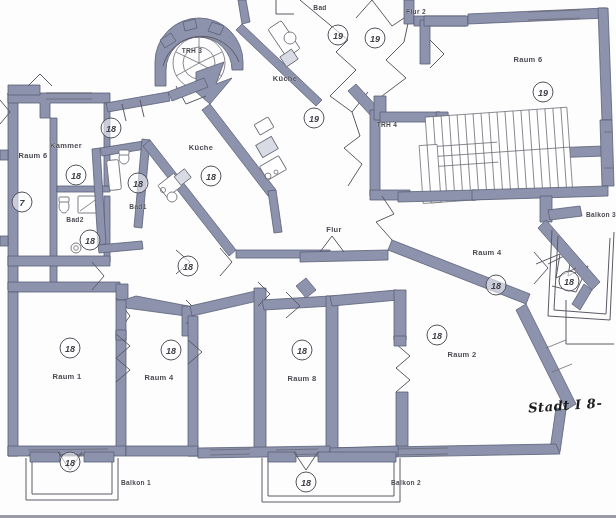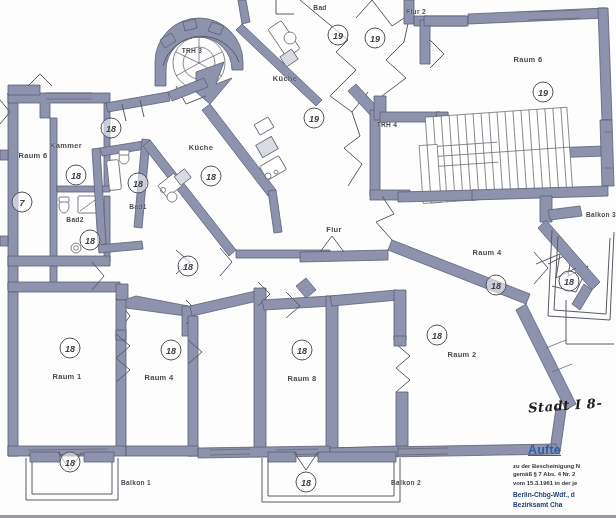--- a/index.html
+++ b/index.html
@@ -317,24 +317,15 @@
     <div class="mk" style="left:437px;top:335px">18</div>
     <div class="mk" style="left:302px;top:350px">18</div>
     <div class="mk" style="left:171px;top:350px">18</div>
     <div class="mk" style="left:70px;top:348px">18</div>
     <div class="mk" style="left:70px;top:462px">18</div>
     <div class="mk" style="left:306px;top:482px">18</div>
   </div>
 
   <div id="hand">Stadt I 8-</div>
 
-  <div id="stamp">
-    <div class="hd">Aufte</div>
-    <div class="ln">zu der Bescheinigung N</div>
-    <div class="ln">gemäß § 7 Abs. 4 Nr. 2</div>
-    <div class="ln">vom 15.3.1961 in der je</div>
-    <div class="gap"></div>
-    <div class="bl">Berlin-Chbg-Wdf., d</div>
-    <div class="bl">Bezirksamt Cha</div>
-  </div>
 
   <div id="botline"></div>
 </div>
 
 </body></html>

